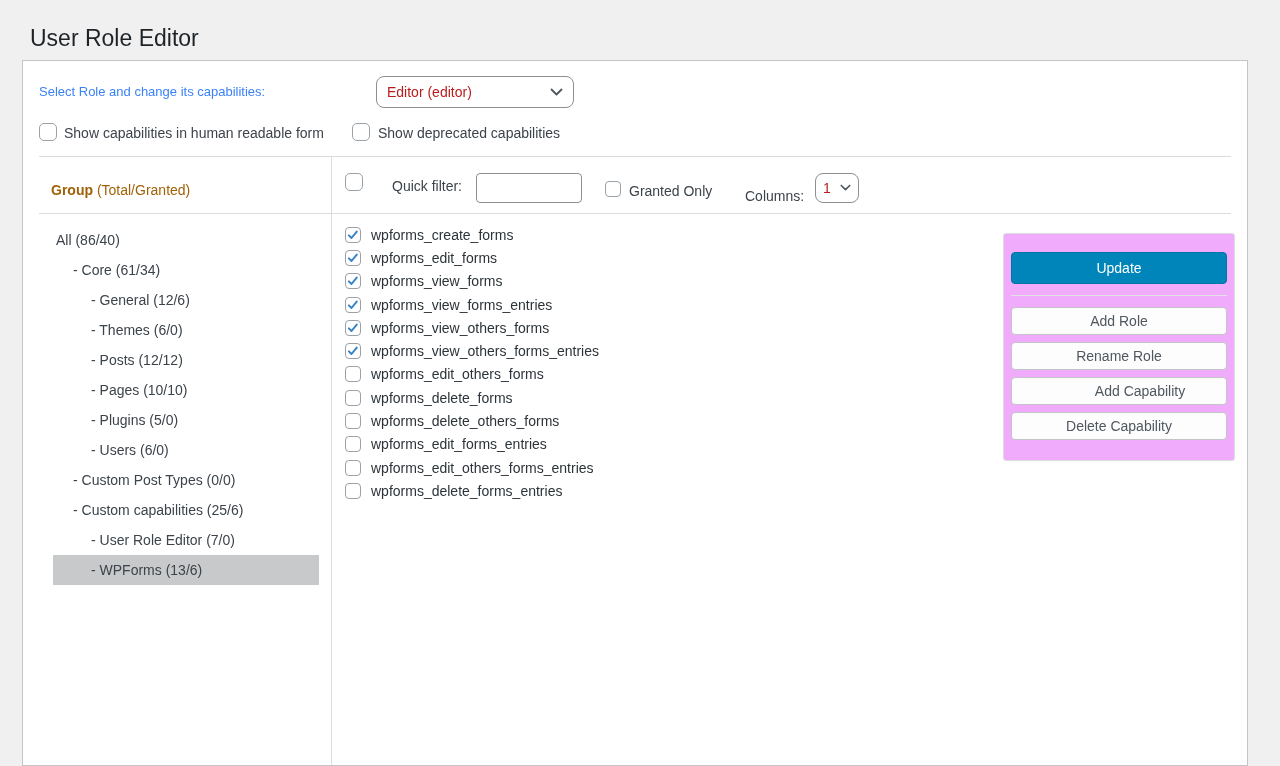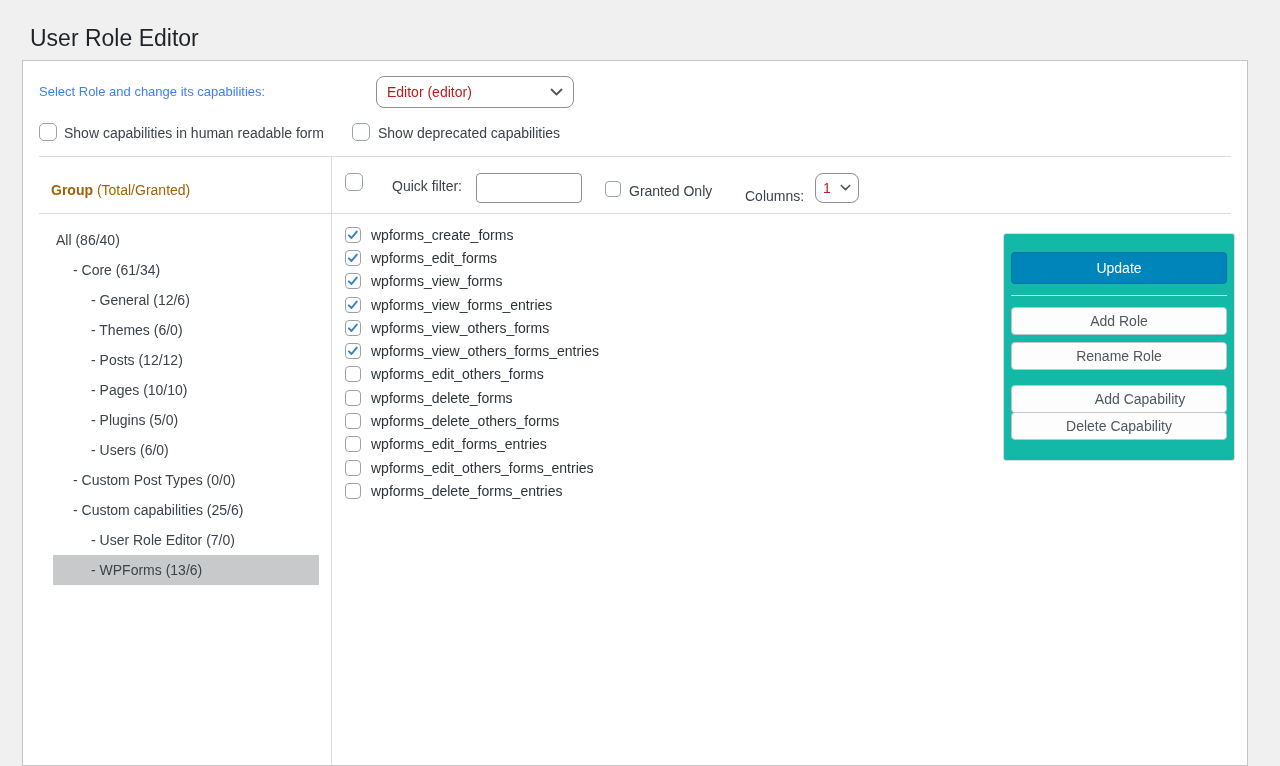--- a/index.html
+++ b/index.html
@@ -66,35 +66,35 @@
   .cap-row { display:flex; align-items:center; height:23.3px; }
   .cap-cb {
     width:16px; height:16px; background:#fff; border:1px solid #9aa1a8;
     border-radius:4px; display:inline-flex; align-items:center; justify-content:center;
     cursor:pointer; flex:0 0 auto;
   }
   .cap-name { margin-left:10px; font-size:14px; color:#2c3338; white-space:nowrap; }
   
   .panel {
     position:absolute; left:980px; top:172px; width:232px; height:228px;
-    background:#14b8a6; border:1px solid #dcdcde; border-radius:3px;
+    background:#f0abfc; border:1px solid #dcdcde; border-radius:3px;
   }
   .btn {
     position:absolute; left:7px; width:216px; height:28px;
     background:#fdfdfd; border:1px solid #c3c4c7; border-radius:4px;
     font-family:inherit; font-size:14px; color:#50575e; cursor:pointer;
   }
   .btn-update {
     top:18px; height:32px; background:#0085ba; border:1px solid #0073aa;
     color:#ffffff;
   }
   .panel-sep { position:absolute; left:7px; top:61px; width:216px; border-top:1px solid #e2e2e2; }
   .btn-addrole { top:73px; }
   .btn-renrole { top:108px; }
-  .btn-addcap  { top:151px;padding-left:42px; }
+  .btn-addcap  { top:143px;padding-left:42px; }
   .btn-delcap  { top:178px; }
   svg { display:block; }
 </style>
 </head>
 <body>
 
 <h1 class="page-title">User Role Editor</h1>
 
 <div class="container">
 

